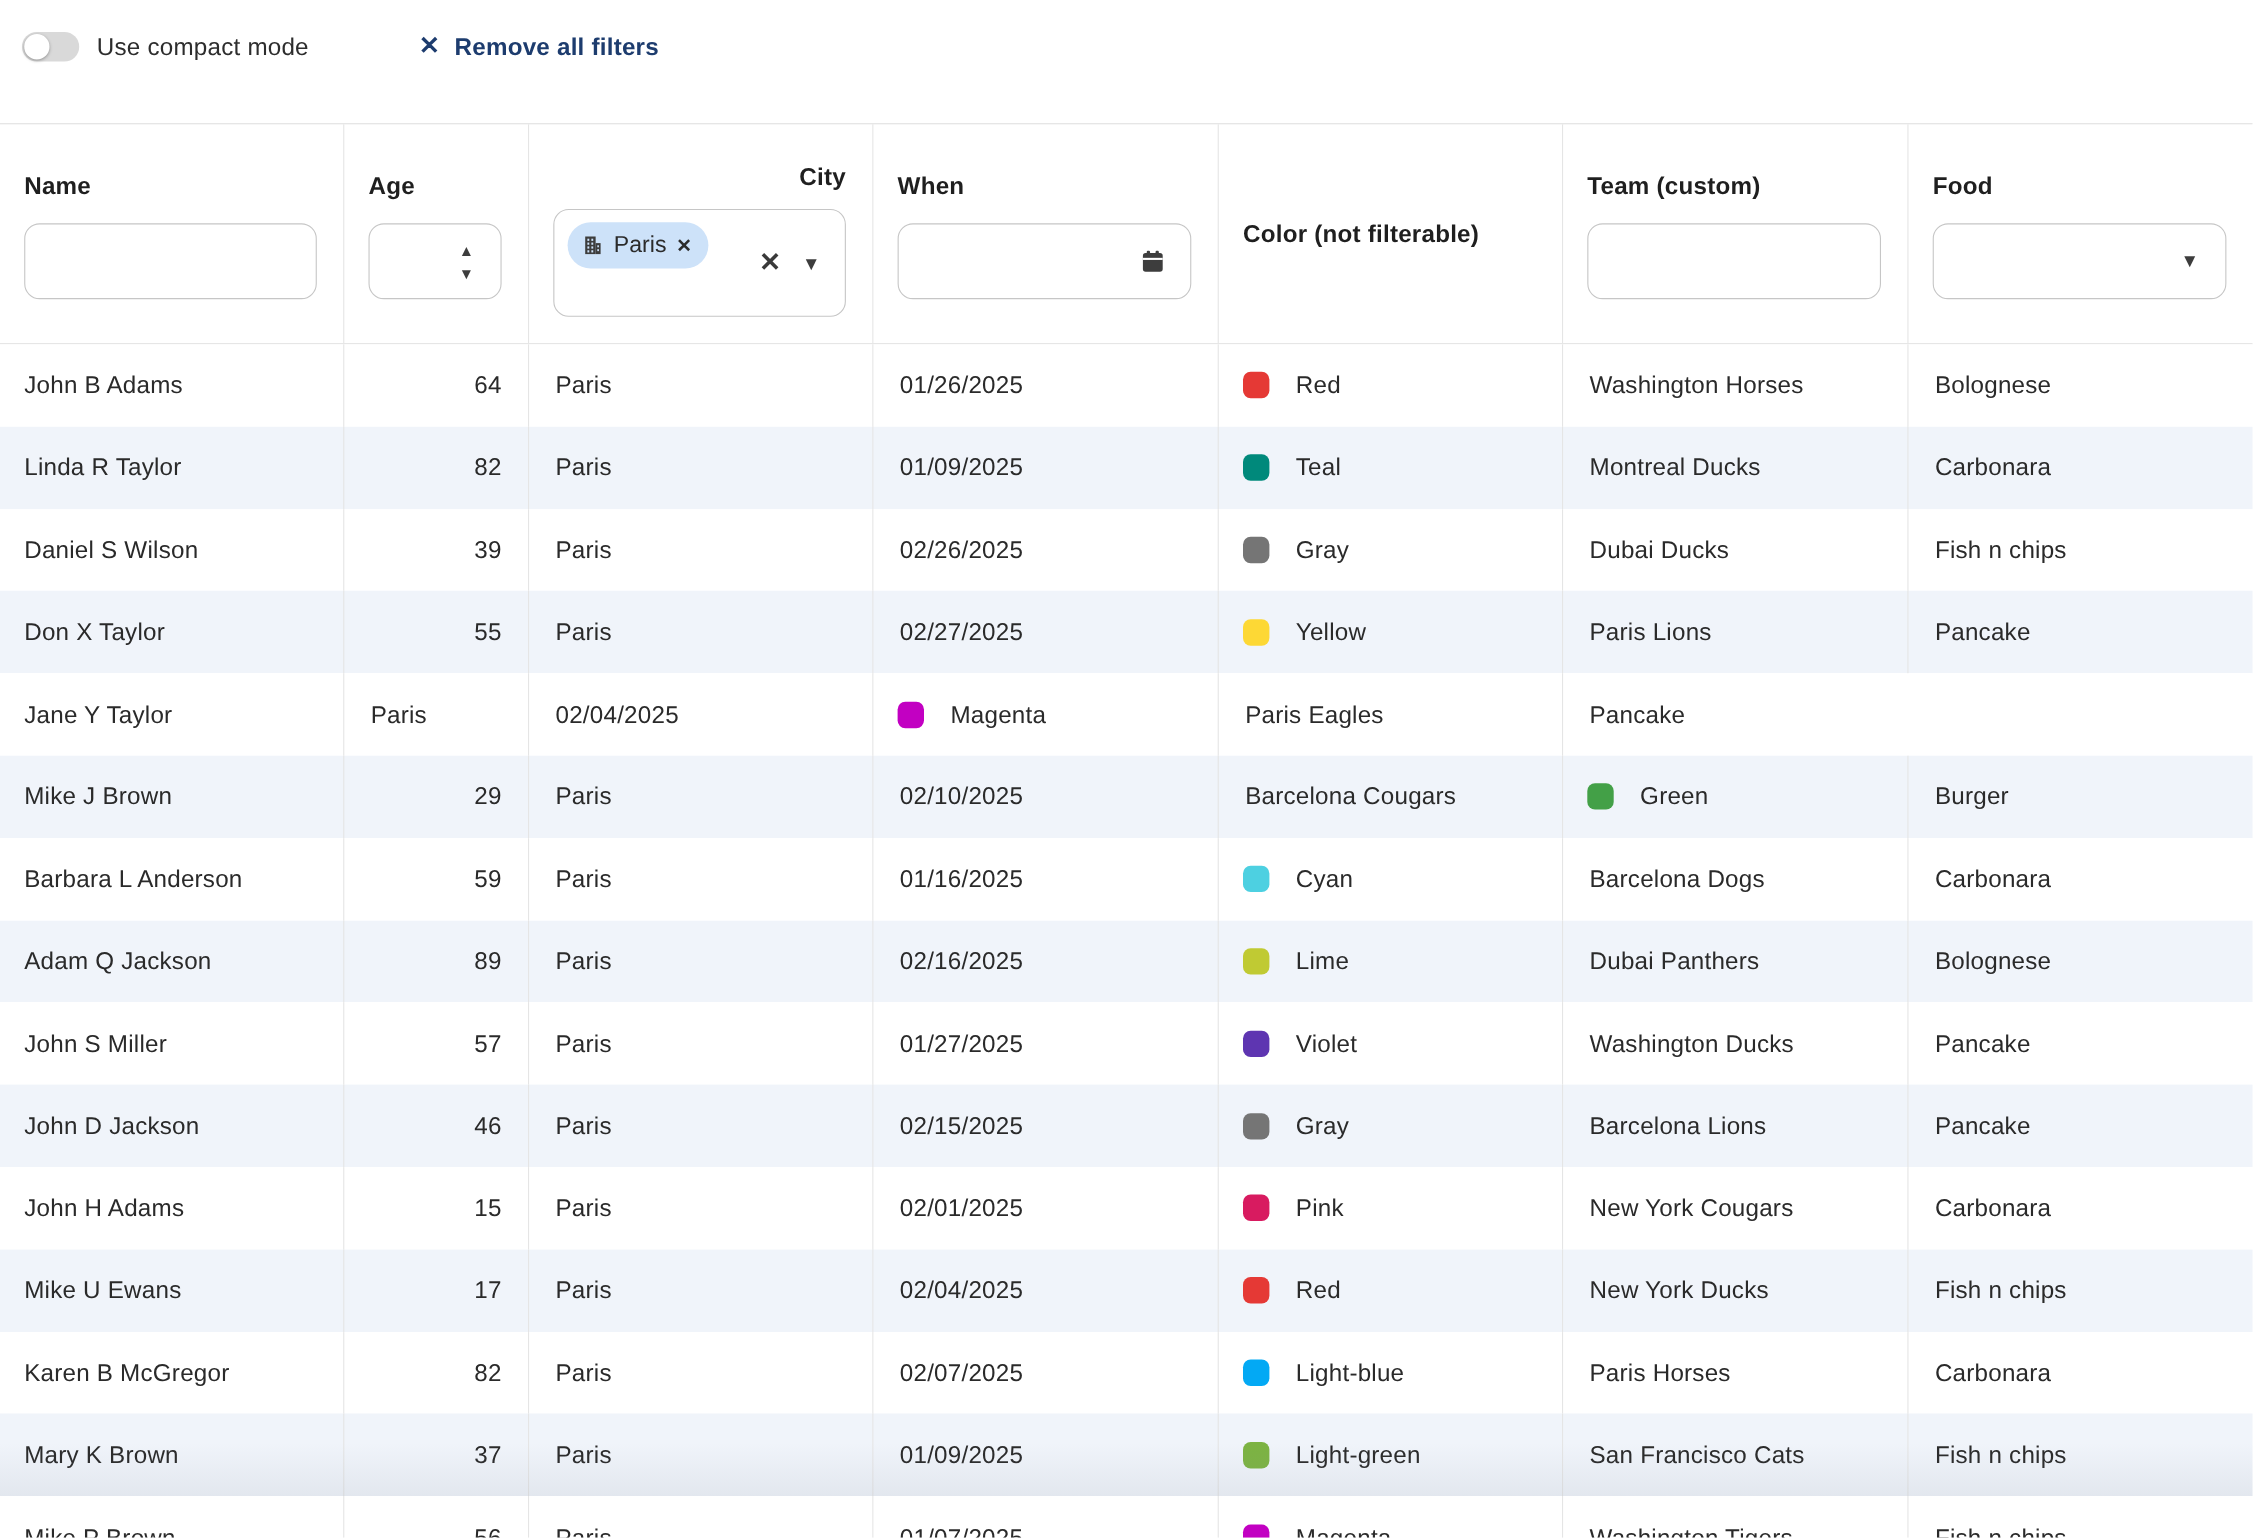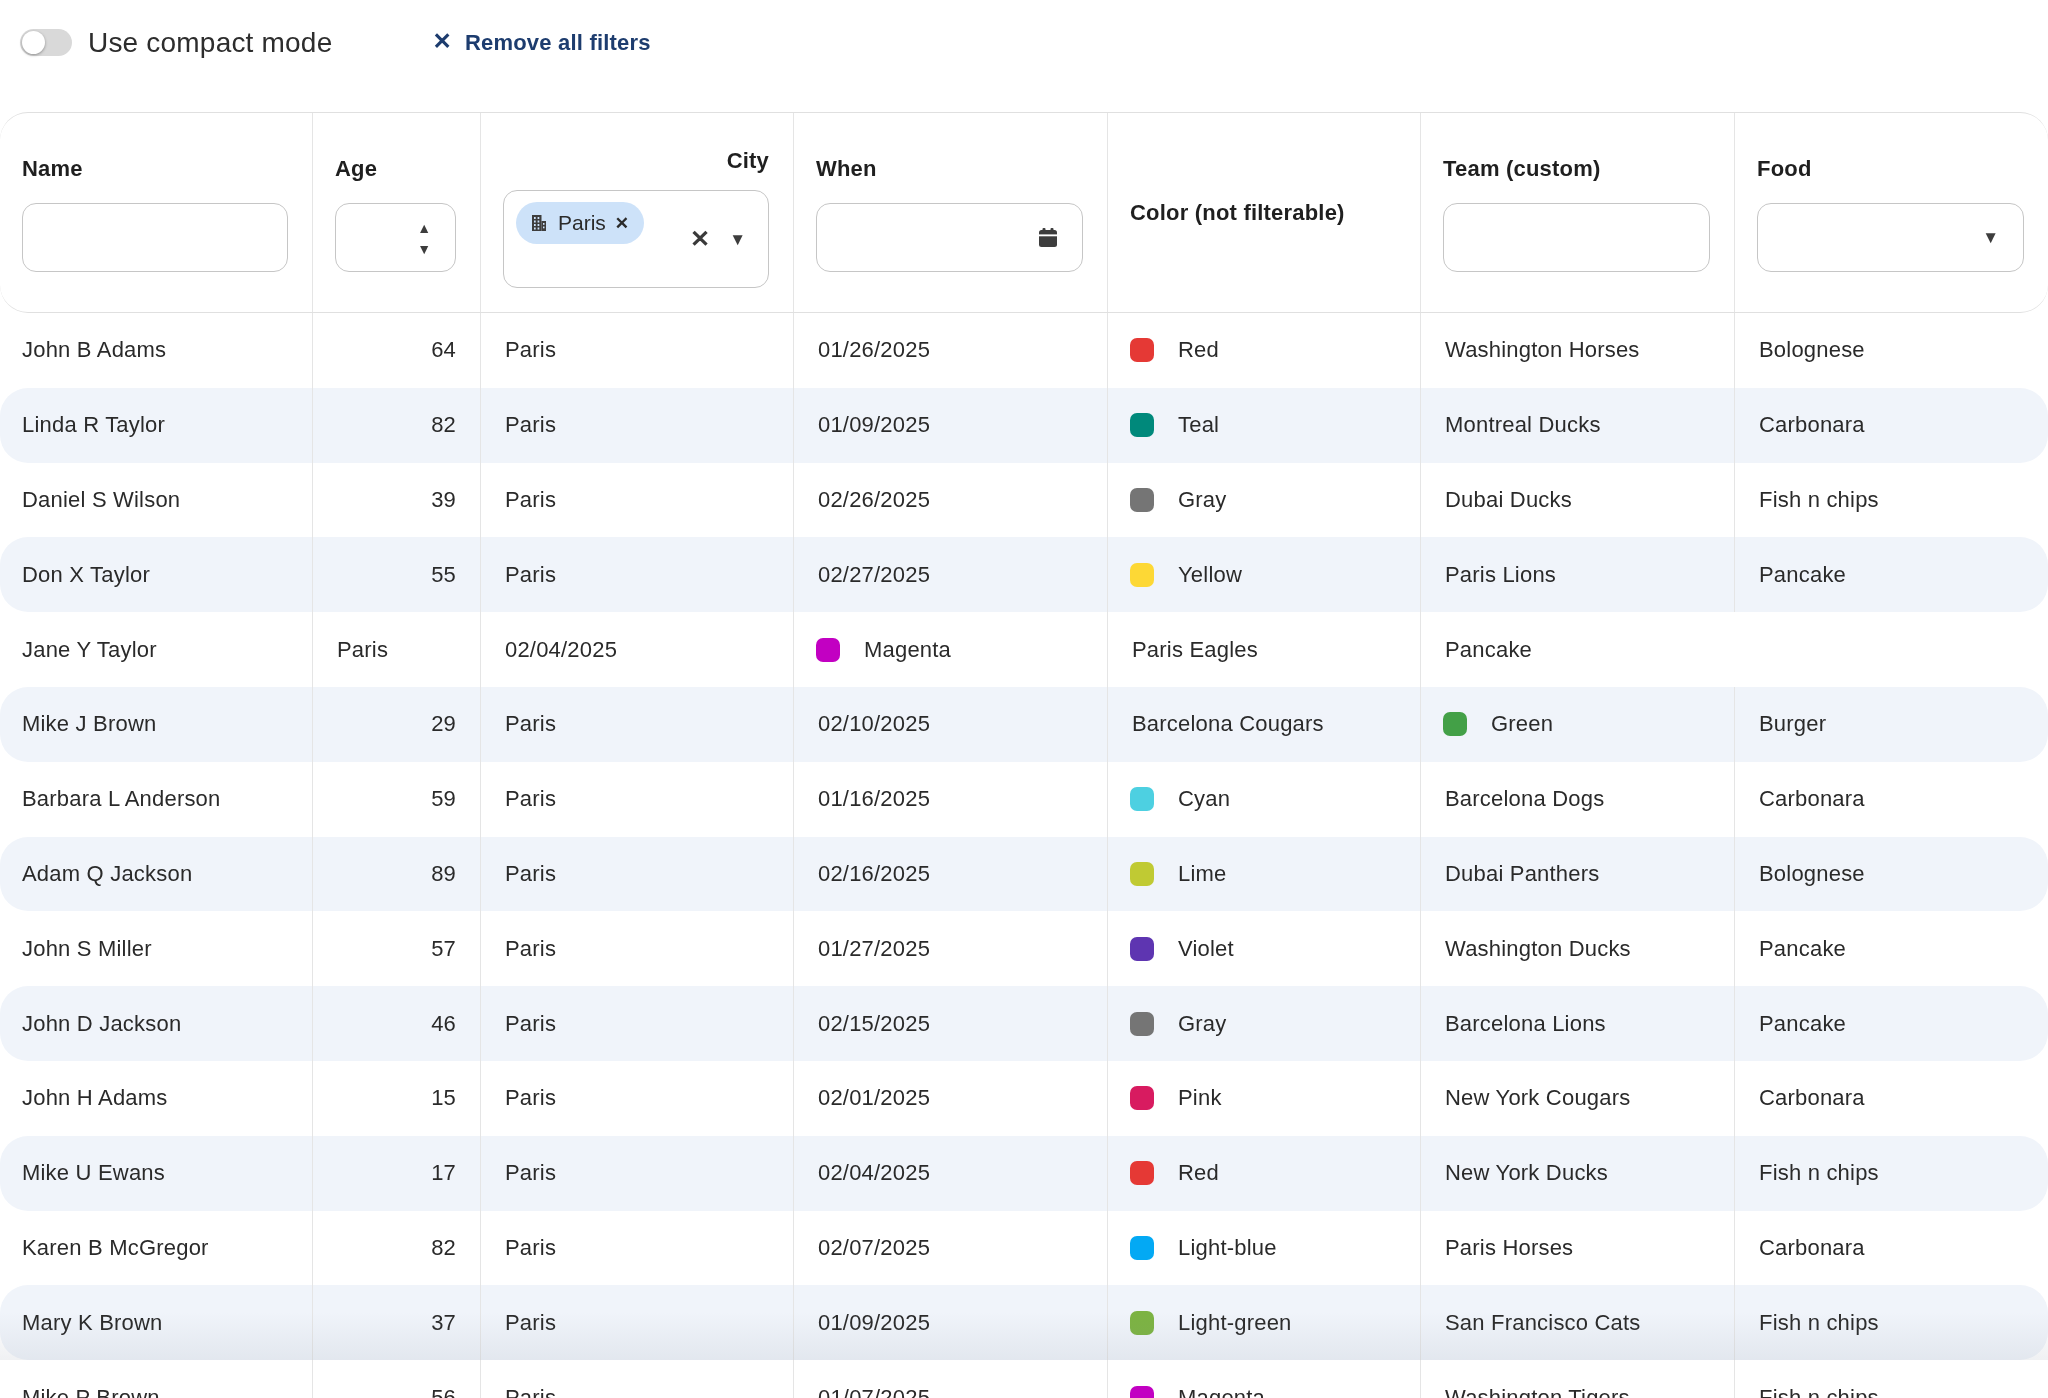--- a/index.html
+++ b/index.html
@@ -4,25 +4,25 @@
 <style>
   html,body{margin:0;padding:0;background:#fff;}
   .screen{
     position:relative;width:2048px;height:1398px;background:#fff;overflow:hidden;
     font-family:"Liberation Sans",sans-serif;color:#2e2e2e;
   }
   
   .topbar{height:112px;display:flex;align-items:flex-start;padding:29px 0 0 20px;box-sizing:border-box;}
   .toggle{width:52px;height:27px;border-radius:14px;background:#d9d9d9;position:relative;flex:0 0 auto;cursor:pointer;}
   .toggle .knob{position:absolute;left:2px;top:2px;width:23px;height:23px;border-radius:50%;background:#fff;box-shadow:0 1px 3px rgba(0,0,0,.35);}
-  .toggle-label{margin-left:16px;font-size:28px;font-weight:500;color:#2d2d2d;letter-spacing:.2px;line-height:27px;}
+  .toggle-label{margin-left:16px;font-size:22px;font-weight:500;color:#2d2d2d;letter-spacing:.2px;line-height:27px;}
   .remove-link{margin-left:100px;display:flex;align-items:center;gap:13px;color:#1d3c6e;font-size:22px;font-weight:700;letter-spacing:.2px;line-height:27px;cursor:pointer;}
   .remove-link .xglyph{font-size:23px;font-weight:700;transform:translateY(-1px);}
   
-  .row{display:grid;grid-template-columns:313px 168px 313px 314px 313px 314px 313px;border-radius:28px;}
+  .row{display:grid;grid-template-columns:313px 168px 313px 314px 313px 314px 313px;}
   .header-row{height:201px;border-top:1px solid #e0e0e0;border-bottom:1px solid #e0e0e0;box-sizing:border-box;background:#fff;}
   .hcell{position:relative;border-right:1px solid #e5e5e5;box-sizing:border-box;padding:0 24px 0 22px;}
   .hcell:last-child{border-right:none;}
   .hcell.center{display:flex;flex-direction:column;justify-content:center;}
   .hlabel{font-size:22px;font-weight:700;color:#1f1f1f;letter-spacing:.2px;line-height:28px;margin-top:42px;white-space:nowrap;}
   .hlabel.right{}
   .hlabel.city{margin-top:34px;text-align:right;}
   .hlabel.nofilter{margin-top:0;}
   .finput{position:relative;margin-top:20px;height:69px;background:#fff;border:1.5px solid #c6c6c6;border-radius:14px;box-sizing:border-box;width:100%;font-family:"Liberation Sans",sans-serif;font-size:21px;color:#2e2e2e;padding:0 18px;outline:none;display:block;}
   .spin-arrows{position:absolute;right:24px;top:50%;transform:translateY(-50%);display:flex;flex-direction:column;gap:7px;line-height:1;}

